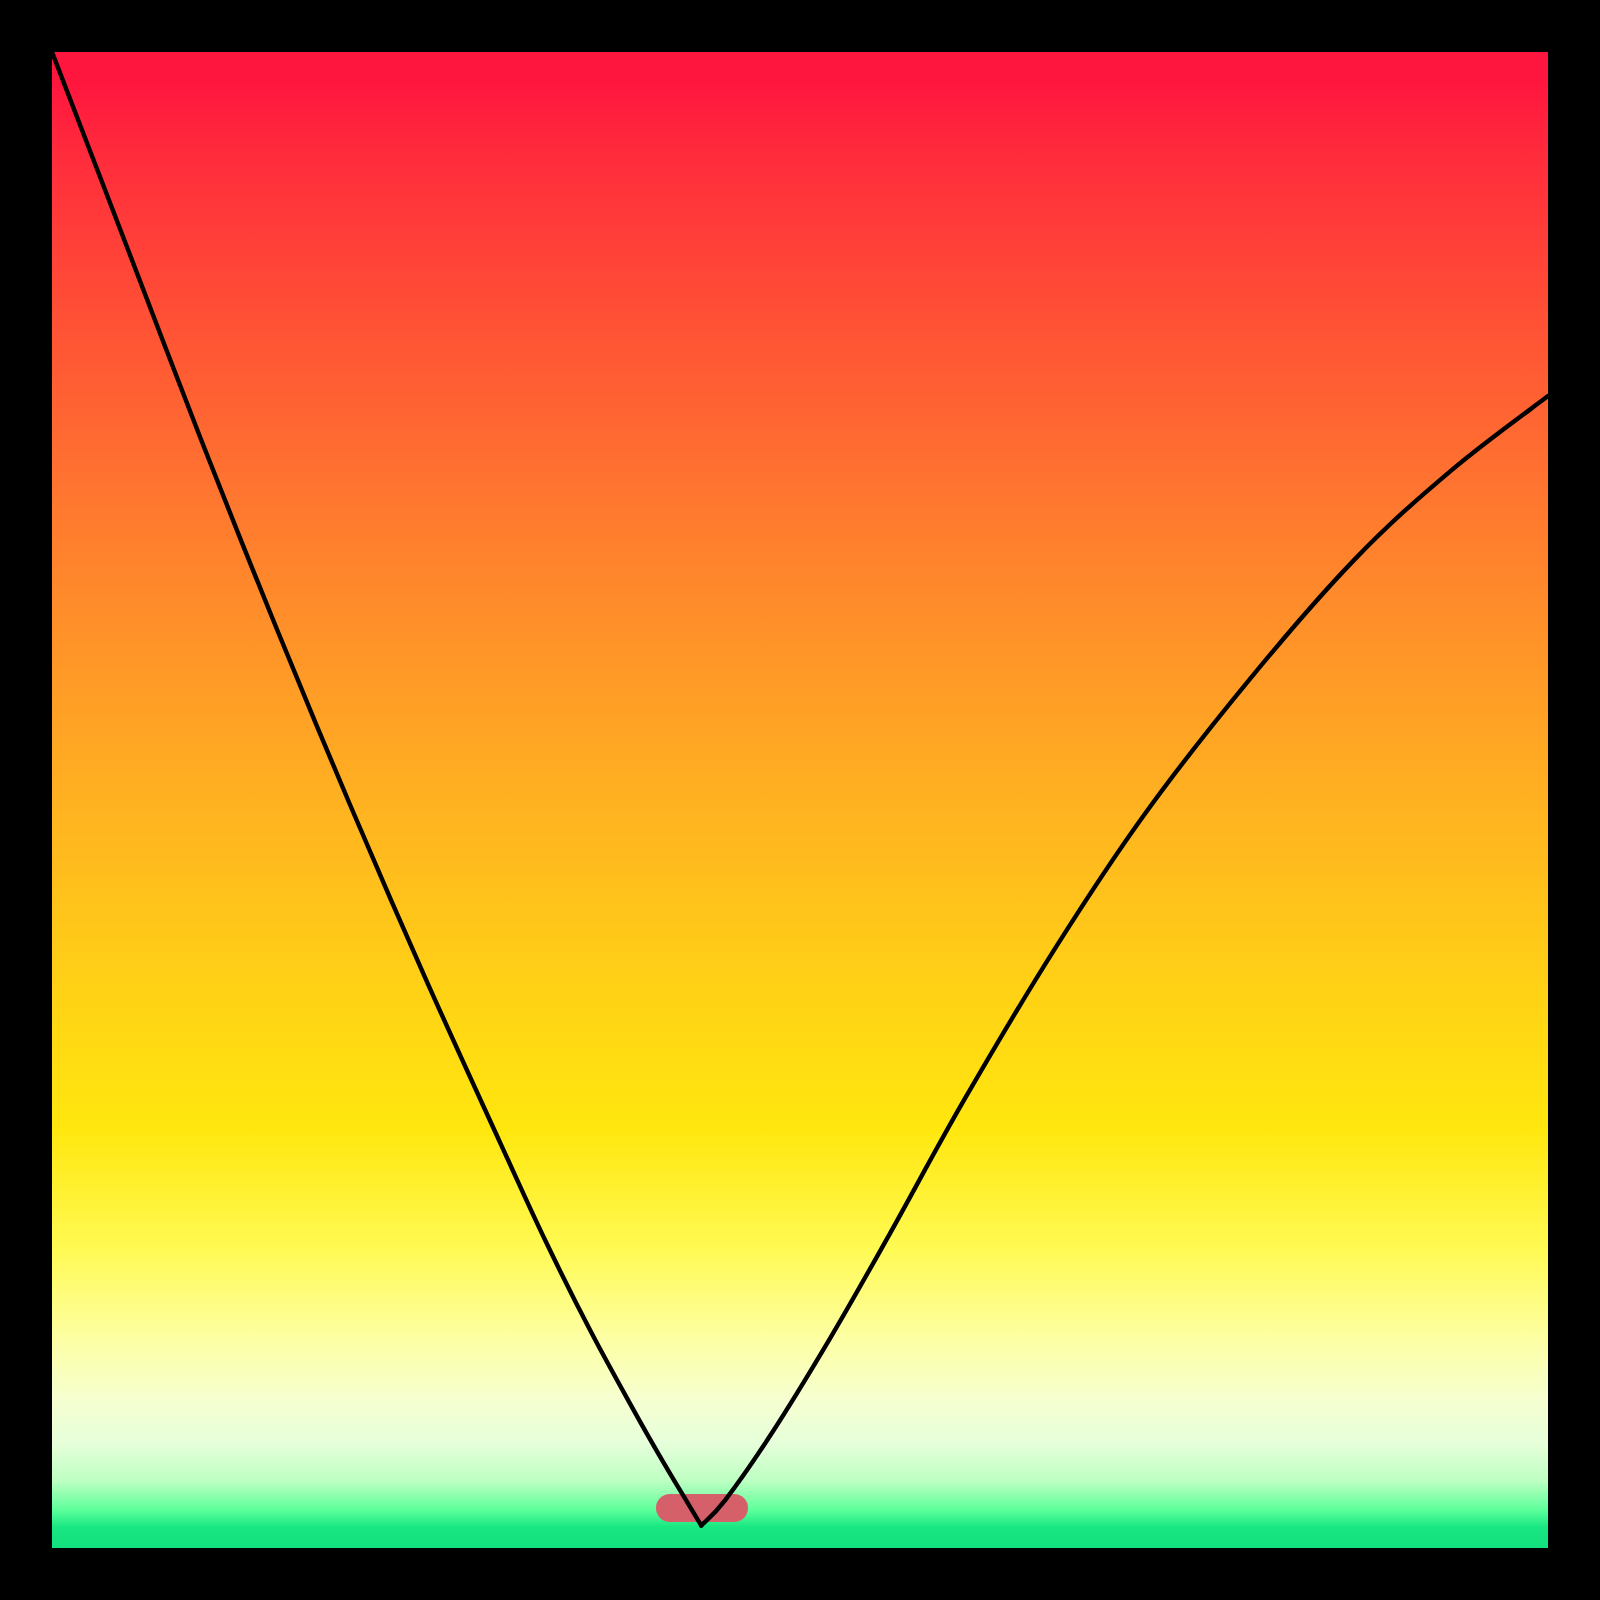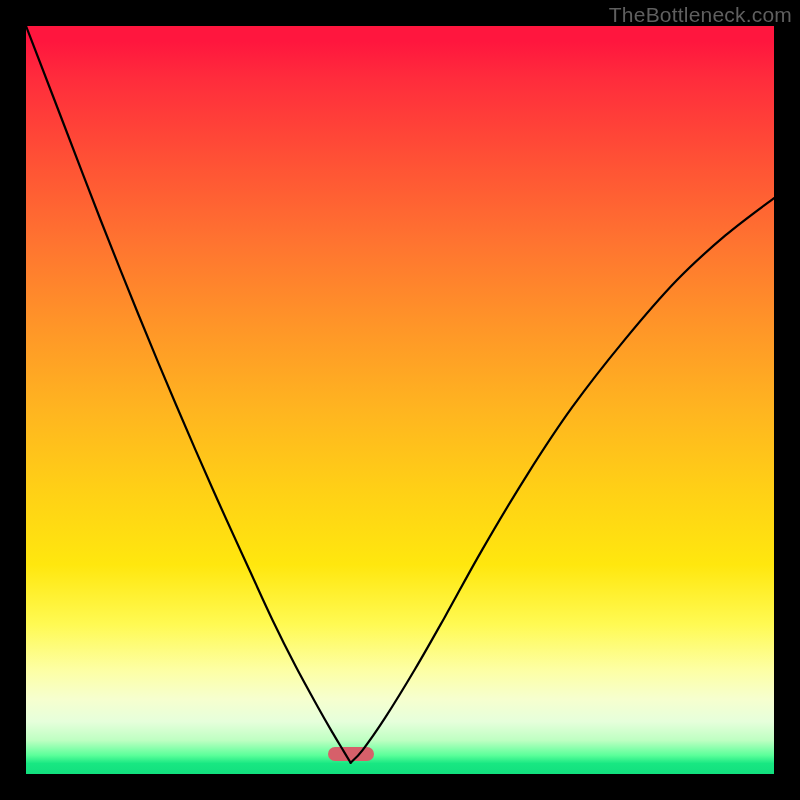--- a/index.html
+++ b/index.html
@@ -78,14 +78,13 @@
     <div class="gradient"></div>
 
     <div class="marker" id="minMarker" style="width: 46px; height: 14px; left: 301.632px; top: 720.804px; background: rgb(214, 96, 106);"></div>
 
     <svg class="curve-svg" viewBox="0 0 748 748" preserveAspectRatio="none">
       <path id="leftPath" fill="none" stroke="#000" stroke-width="2.2" stroke-linecap="round" d="M 0.00 0.00 C 6.73 17.50, 23.94 62.23, 37.40 97.24 C 50.86 132.25, 61.34 160.15, 74.80 194.48 C 88.26 228.81, 98.74 254.99, 112.20 287.98 C 125.66 320.97, 136.14 346.10, 149.60 377.74 C 163.06 409.38, 173.54 433.47, 187.00 463.76 C 200.46 494.05, 213.63 522.48, 224.40 546.04 C 235.17 569.60, 238.76 577.83, 246.84 594.66 C 254.92 611.49, 261.20 624.06, 269.28 639.54 C 277.36 655.02, 284.99 668.56, 291.72 680.68 C 298.45 692.80, 301.97 698.78, 306.68 706.86 C 311.39 714.94, 314.67 720.17, 317.90 725.56 C 321.13 730.95, 323.42 734.76, 324.63 736.78"></path>
       <path id="rightPath" fill="none" stroke="#000" stroke-width="2.2" stroke-linecap="round" d="M 324.63 736.78 C 326.79 734.49, 330.41 732.14, 336.60 724.06 C 342.79 715.99, 349.62 706.44, 359.04 691.90 C 368.46 677.36, 378.19 661.46, 388.96 643.28 C 399.73 625.10, 406.76 612.46, 418.88 590.92 C 431.00 569.38, 441.47 549.18, 456.28 523.60 C 471.09 498.02, 485.00 474.38, 501.16 448.80 C 517.32 423.22, 528.54 405.72, 546.04 381.48 C 563.54 357.24, 579.55 337.05, 598.40 314.16 C 617.25 291.27, 632.58 273.17, 650.76 254.32 C 668.94 235.47, 681.88 224.25, 699.38 209.44 C 716.88 194.63, 739.25 178.77, 748.00 172.04"></path>
     </svg>
   </div>
 
-  <div class="watermark">TheBottleneck.com</div>
 </div>
 
 </body></html>

